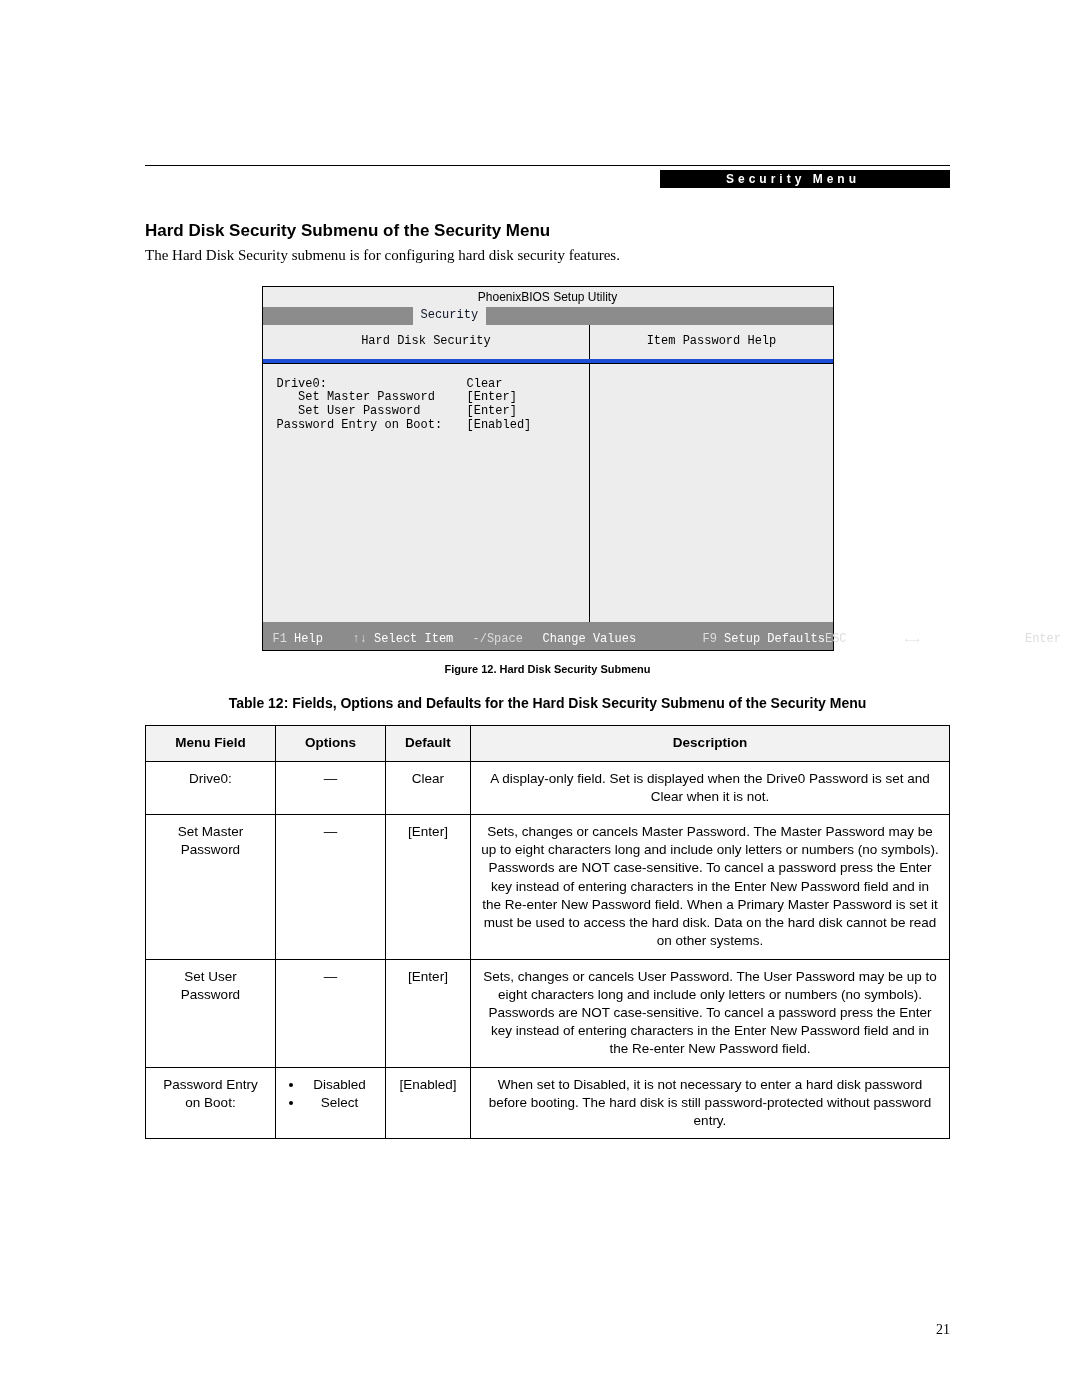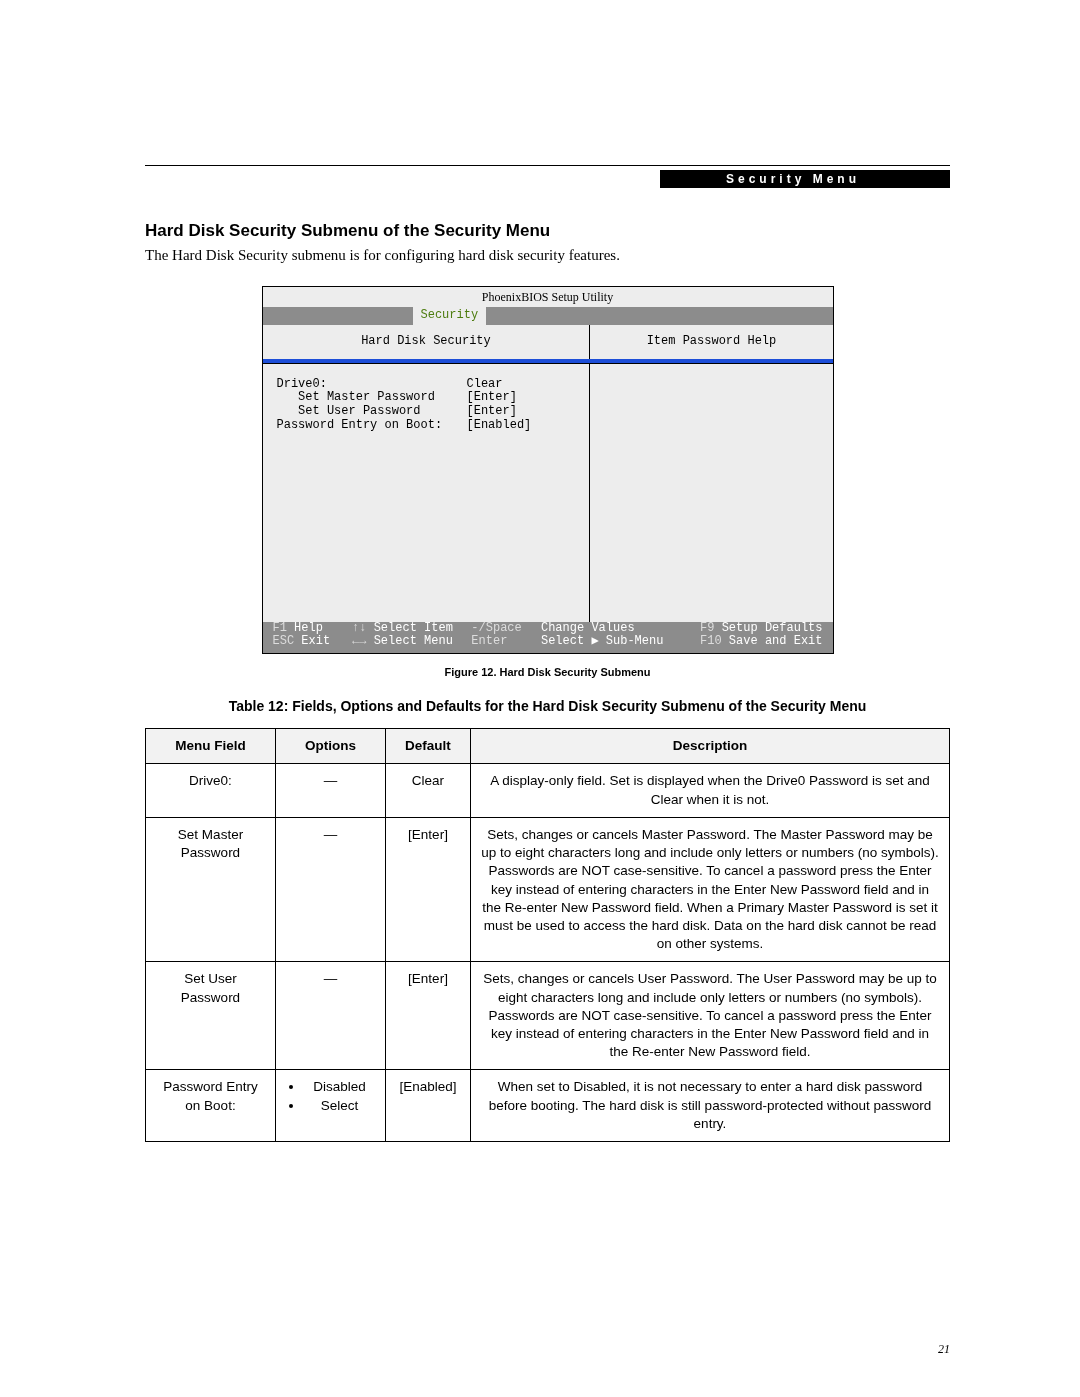--- a/index.html
+++ b/index.html
@@ -55,35 +55,35 @@
     margin: 0 auto 12px auto;
     border: 1px solid #000;
     background: #ededed;
     font-family: "Courier New", Courier, monospace;
     font-size: 12px;
     line-height: 1.15;
   }
   .bios-title {
     text-align: center;
     padding: 4px 0 2px 0;
-    font-family: Liberation Serif, serif;
+    font-family: Liberation Sans, sans-serif;
   }
   .bios-menubar {
     height: 18px;
     background: #8c8c8c;
     position: relative;
   }
   .bios-tab {
     position: absolute;
     left: 150px;
     top: 0;
     height: 18px;
     background: #ededed;
     padding: 2px 8px 0 8px;
-    color: #4d7c0f;
+    color: #0f172a;
     font-family: "Courier New", Courier, monospace;
   }
   .bios-mid {
     display: flex;
     border-top: 1px solid #000;
   }
   .bios-left {
     flex: 1.35;
     border-right: 1px solid #000;
   }
@@ -103,26 +103,26 @@
   .bios-body {
     padding: 14px 14px 14px 14px;
     min-height: 230px;
   }
   .bios-line { display: flex; }
   .bios-line .lbl { width: 190px; white-space: pre; }
   .bios-line .val { }
   .bios-footer {
     background: #8c8c8c;
     color: #fff;
-    padding: 0 10px 4px 10px;
+    padding: 11px 10px 4px 10px;
     font-family: "Courier New", Courier, monospace;
     font-size: 12px;
     white-space: pre;
     display: flex;
-    flex-direction: column;
+    flex-direction: row;
   }
   .bios-footer-row { display: flex; }
   .bios-footer-row span.dim { color: #ddd; }
   .fk1 { width: 80px; display:inline-block;}
   .fk2 { width: 120px; display:inline-block;}
   .fk3 { width: 70px; display:inline-block;}
   .fk4 { width: 160px; display:inline-block;}
   .fk5 { display:inline-block;}
 
   .fig-caption {
@@ -163,24 +163,23 @@
   col.c2 { width: 110px; }
   col.c3 { width: 85px; }
   col.c4 { }
 
   ul.opt { margin: 0; padding-left: 18px; }
   ul.opt li { margin: 0; }
 
   .page-num {
     position: absolute;
     right: 130px;
-    bottom: 40px;
-    font-style: italic;
+    bottom: 59px;
     font-family: Georgia, serif;
-    font-size: 12px;
+    font-size: 14px;
   }
 </style>
 </head>
 <body>
 
 <div class="page">
   <div class="rule"></div>
   <div class="header-bar">Security Menu</div>
 
   <h1 class="section-title">Hard Disk Security Submenu of the Security Menu</h1>

